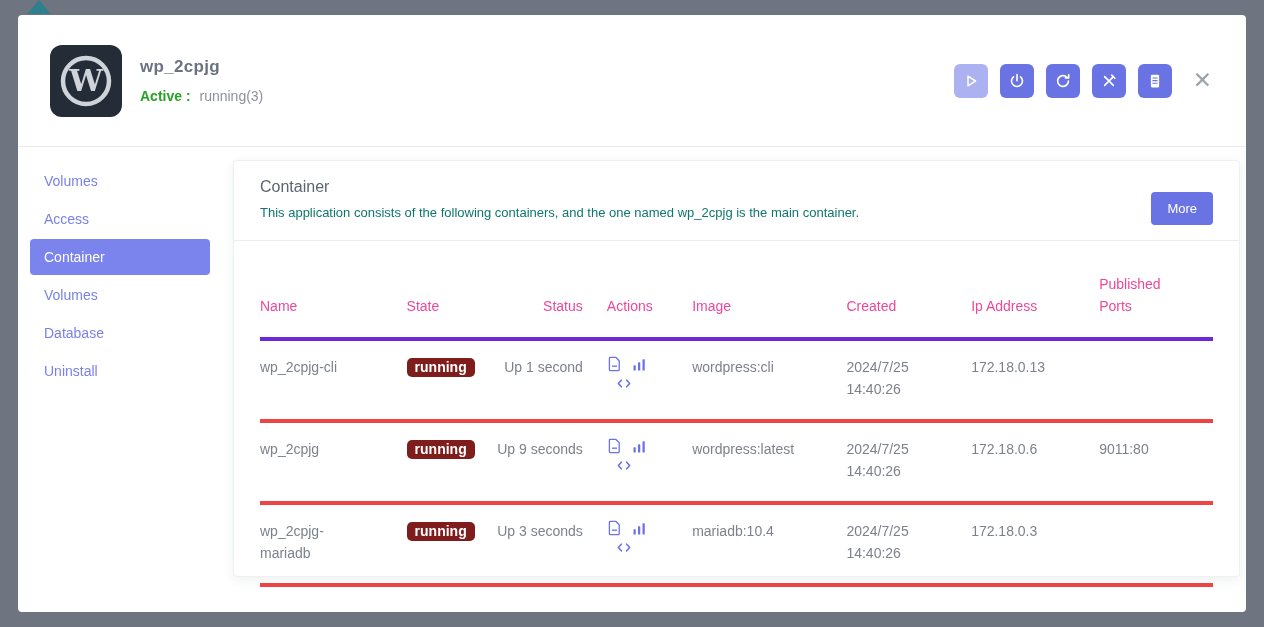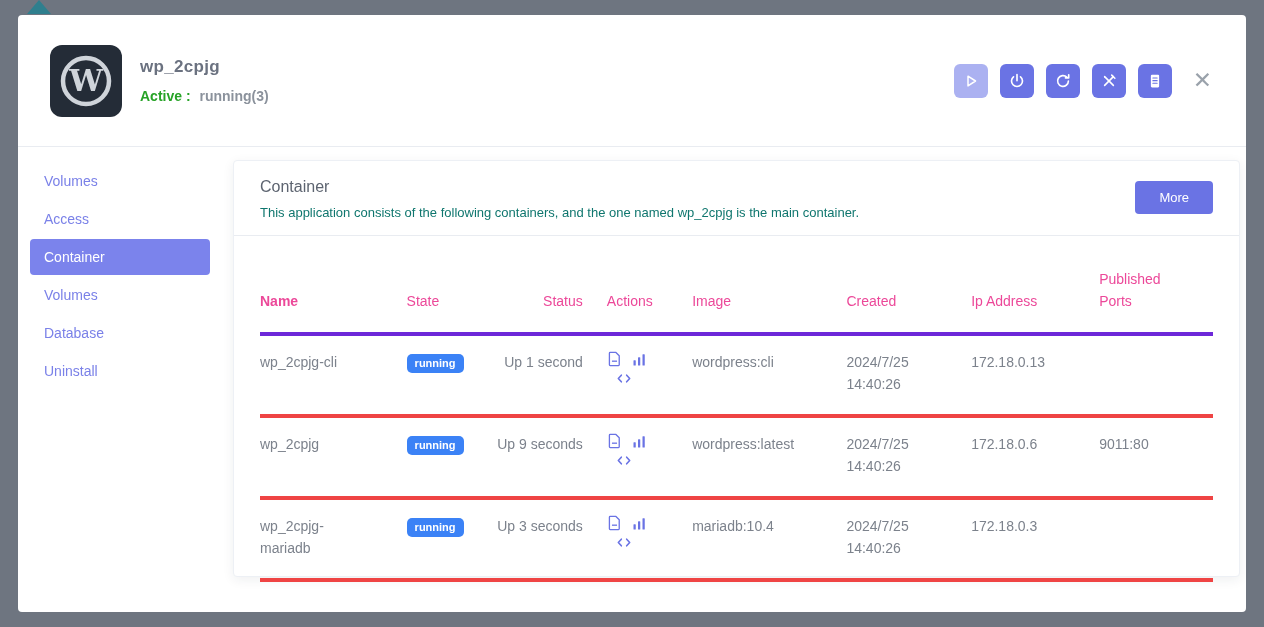--- a/index.html
+++ b/index.html
@@ -37,21 +37,21 @@
   .app-logo {
     width: 72px; height: 72px;
     background: #242c37; border-radius: 12px;
     display: flex; align-items: center; justify-content: center;
     flex: none;
   }
   .app-info { margin-left: 18px; }
   .app-title { font-size: 17px; font-weight: 700; color: #6b7280; letter-spacing: .3px; }
   .app-status { margin-top: 11px; font-size: 14px; }
   .status-label { color: #27a327; font-weight: 700; }
-  .status-value { color: #8b929c; margin-left: 5px; font-weight: bold; }
+  .status-value { color: #8b929c; margin-left: 5px; }
 
   .header-actions { margin-left: auto; display: flex; align-items: center; }
   .icon-btn {
     width: 34px; height: 34px; border: none; border-radius: 6px;
     background: #6a73e4; color: #fff;
     display: flex; align-items: center; justify-content: center;
     margin-left: 12px; cursor: pointer; padding: 0;
   }
   .icon-btn.disabled { background: #abb1f1; }
   .close-btn {
@@ -80,59 +80,59 @@
     height: 417px;
   }
   .card-header {
     display: flex; align-items: flex-start;
     padding: 17px 26px 15px 26px;
     border-bottom: 1px solid #e9ecf1;
   }
   .card-title { font-size: 16px; color: #5d6470; }
   .card-desc { font-size: 13px; color: #0f766e; margin-top: 9px; }
   .more-btn {
-    margin-left: auto; margin-top: 3px; flex: none;
+    margin-left: auto; margin-top: 14px; flex: none;
     background: #6a73e4; color: #fff; border: none; border-radius: 4px;
-    font-size: 13px; padding: 9px 24px; cursor: pointer;
+    font-size: 13px; padding: 9px 16px; cursor: pointer;
     font-family: "Liberation Sans", sans-serif;
   }
 
   
   .table-wrap { padding: 0 26px; }
   table { width: 100%; border-collapse: collapse; table-layout: fixed; }
   th {
     text-align: left; vertical-align: bottom;
     font-weight: 400; font-size: 14px; color: #ec4899;
     line-height: 22px;
     padding: 32px 24px 20px 0;
     border-bottom: 4px solid #6d28d9;
   }
   td {
     vertical-align: top;
     font-size: 14px; color: #7c828c; line-height: 22px;
     padding: 15px 24px 19px 0;
     border-bottom: 4px solid #ef4444;
     word-wrap: break-word;
   }
-  .col-name      { width: 134px; font-weight: bold; }
+  .col-name      { width: 134px; }
   .col-state     { width: 77px;  }
   .col-status    { width: 106px; }
   .col-actions   { width: 78px;  }
   .col-image     { width: 141px; }
   .col-created   { width: 114px; }
   .col-ip        { width: 117px; }
   .col-ports     { width: 104px; }
   td.cell-name, th.col-name { padding-right: 48px; }
   td.cell-status, th.col-status { padding-right: 24px; text-align: right; }
   td.cell-created, th.col-created { padding-right: 24px; }
 
   .badge {
     display: inline-block;
-    background: #3b82f6; color: #fff;
-    font-size: 11px; font-weight: 700;
+    background: #7f1d1d; color: #fff;
+    font-size: 14px; font-weight: 700;
     padding: 3px 8px 4px; border-radius: 5px;
     line-height: 12px;
   }
   .action-row { display: flex; align-items: flex-end; }
   .action-row.second { margin-top: 5px; margin-left: 9px; }
   .action-icon-btn {
     border: none; background: none; padding: 0; margin: 0 10px 0 0;
     cursor: pointer; color: #6a73e4; display: inline-flex;
   }
 </style>

